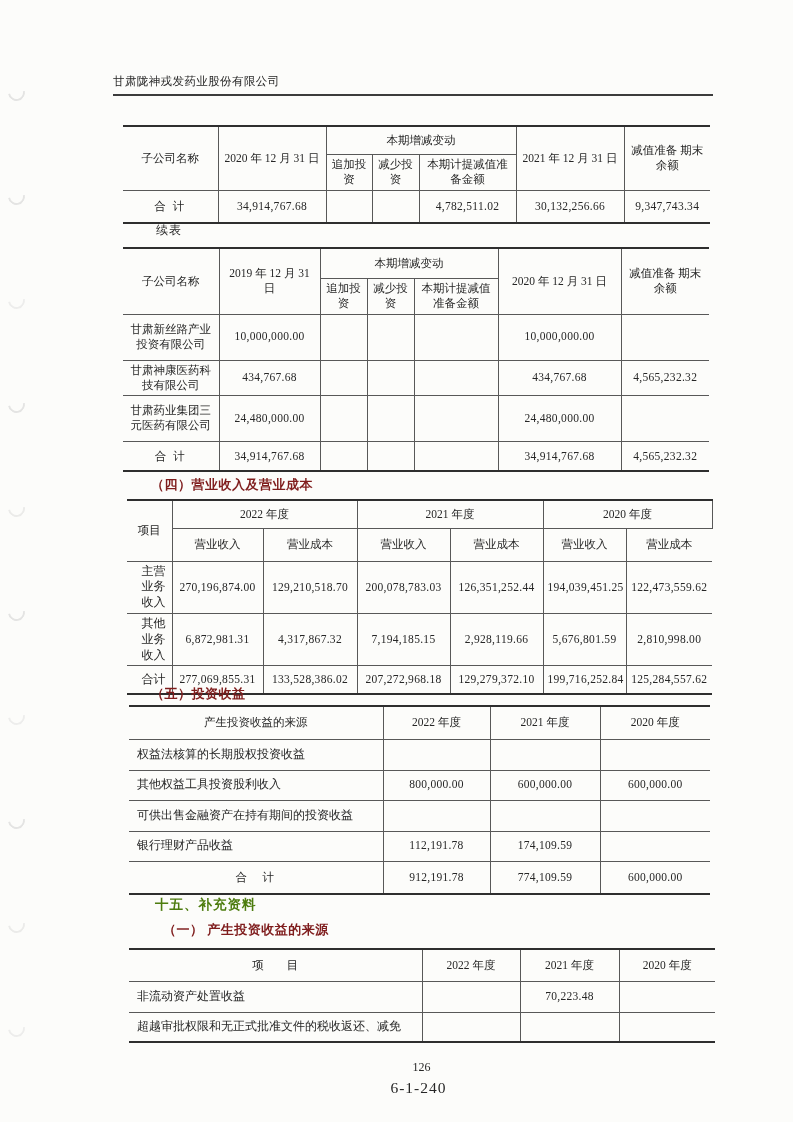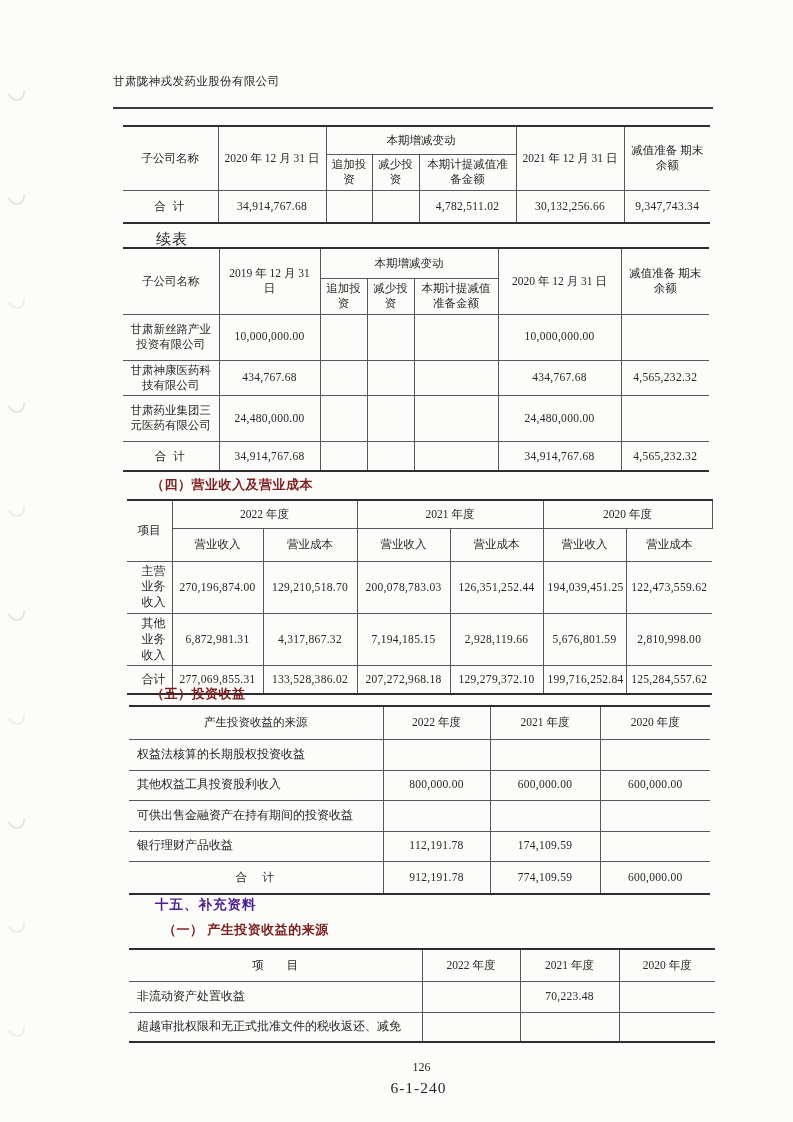--- a/index.html
+++ b/index.html
@@ -12,42 +12,42 @@
   
   .hole {
     position:absolute; left:8px; width:13px; height:13px;
     border:2px solid #e0e0df; border-radius:50%;
     border-right-color:transparent; border-bottom-color:transparent;
     transform:rotate(215deg); opacity:.85;
   }
   .doc-header {
     position:absolute; top:74px; left:113px; width:600px;
     display:flex; justify-content:space-between; align-items:flex-end;
-    border-bottom:2px solid #3c3c3c; padding-bottom:18px;
+    border-bottom:2px solid #3c3c3c; padding-bottom:5px;
     font-size:11.5px; letter-spacing:.4px; white-space:nowrap;
   }
   table.t {
     position:absolute; border-collapse:collapse; table-layout:fixed;
     border-top:2.5px solid #2e2e2e; border-bottom:2.5px solid #2e2e2e;
   }
   table.t th, table.t td {
     border:1px solid #585858; font-weight:normal;
     font-size:11.5px; padding:2px 4px; vertical-align:middle;
     text-align:center; line-height:1.32; overflow:hidden;
   }
   table.t .first { border-left:none; }
   table.t .last  { border-right:none; }
   td.num  { text-align:right; font-size:11px; letter-spacing:.3px; white-space:nowrap; padding-right:5px; }
   td.nm   { text-align:left; font-size:12px; padding:3px 10px 3px 6px; }
   td.ctr  { text-align:center; font-size:12px; letter-spacing:2px; }
   .t3 td.nm2 { text-align:right; font-size:12px; padding:2px 6px; }
   .lbl    { text-align:left !important; font-size:12px !important; padding-left:8px !important; }
-  .cont-label { position:absolute; top:222px; left:156px; font-size:15px; letter-spacing:1px;margin-top:8px; }
+  .cont-label { position:absolute; top:222px; left:156px; font-size:12px; letter-spacing:1px; }
   .sec-title  { position:absolute; font-weight:bold; font-size:13px; color:#7f1d1d; letter-spacing:.5px; }
-  .chap-title { position:absolute; font-weight:bold; font-size:13.5px; color:#4c1d95; letter-spacing:1px; }
+  .chap-title { position:absolute; font-weight:bold; font-size:13.5px; color:#4d7c0f; letter-spacing:1px; }
   .footer-page { position:absolute; top:1060px; left:0; width:100%; text-align:center; font-size:12px; transform:translateX(25px); }
   .footer-doc  { position:absolute; top:1079px; left:0; width:100%; text-align:center; font-size:15.5px; letter-spacing:1px; transform:translateX(22px); }
 </style>
 </head>
 <body>
 
 <div class="page">
 
   <div class="hole" style="top:84px"></div>
   <div class="hole" style="top:188px"></div>

